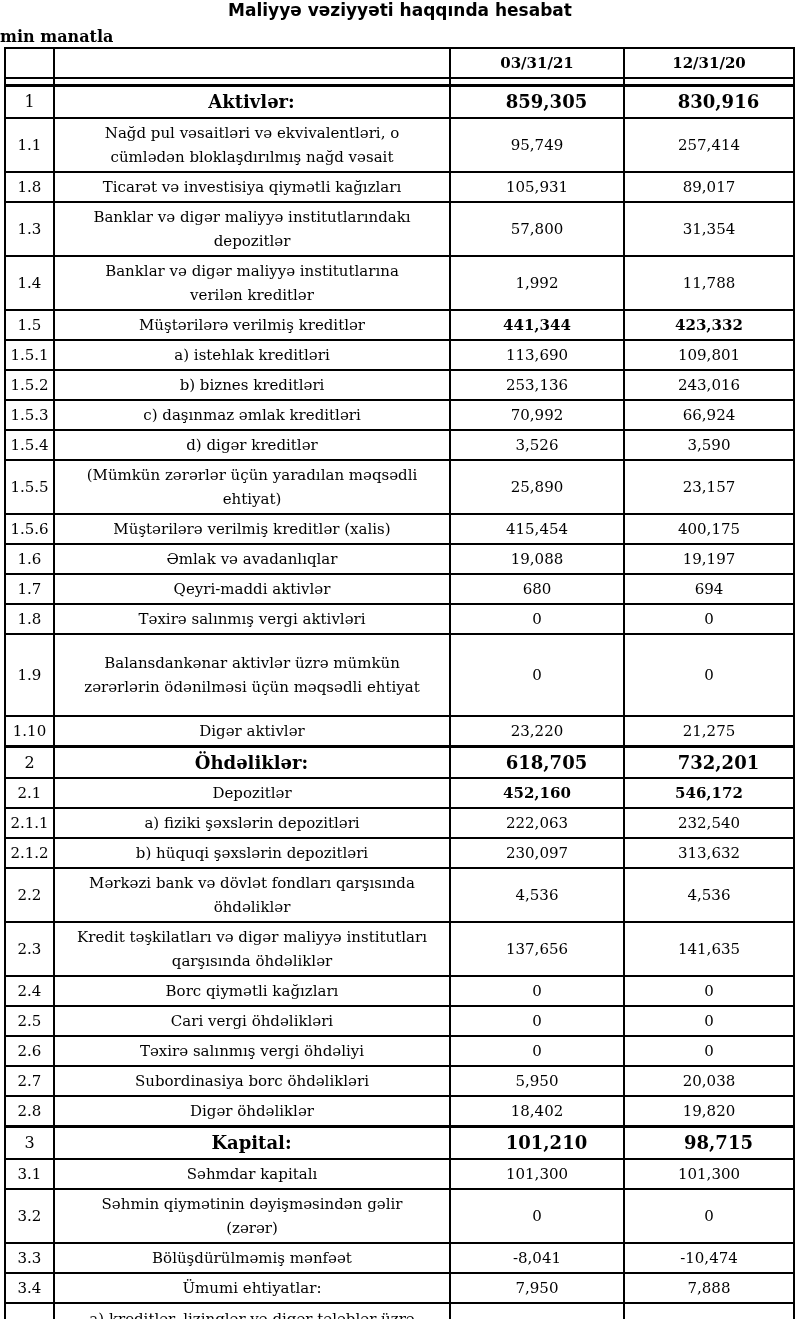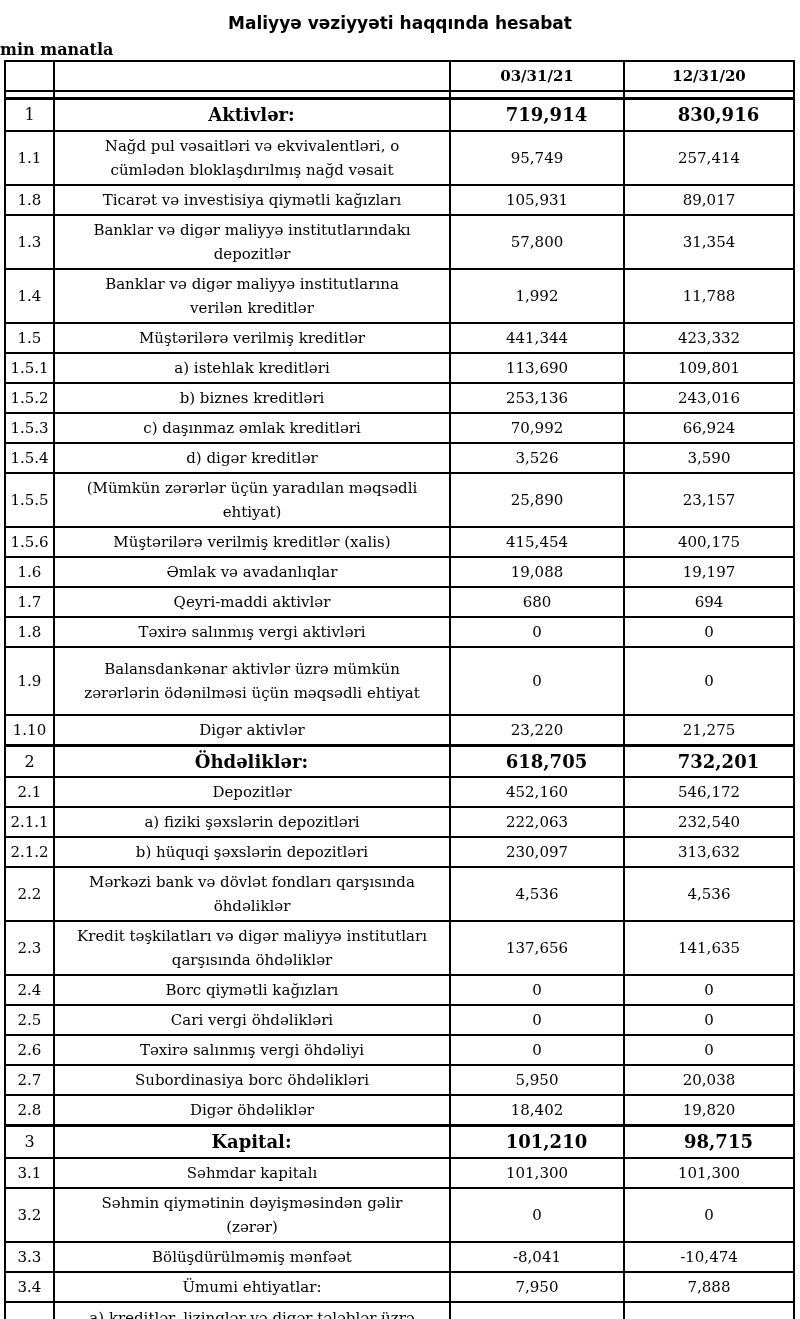--- a/index.html
+++ b/index.html
@@ -8,21 +8,21 @@
     background: #ffffff;
     color: #000000;
   }
   body {
     width: 800px;
     height: 1319px;
     overflow: hidden;
     font-family: "DejaVu Serif", "Liberation Serif", serif;
   }
   .title {
-    padding-top: 13px;
+    padding-top: 0;
     text-align: center;
     font-family: "DejaVu Sans", "Liberation Sans", sans-serif;
     font-weight: 700;
     font-size: 17px;
   }
   .unit-note {
     width: 792px;
     margin-top: 7px;
     margin-bottom: 1px;
     text-align: left;
@@ -57,21 +57,21 @@
     border-top: 2px solid #000000;
     border-bottom: 3px solid #000000;
     line-height: 0;
   }
   tr.item-row { height: 28px; }
   tr.section-row { height: 31px; }
   tr.section-row td { border-top: 3px solid #000000; }
   tr.section-row td.num-cell { font-size: 16px; }
   tr.section-row td.label-cell,
   tr.section-row td.value-cell { font-weight: 700; font-size: 18px; line-height: 1.4; padding-left: 21px; }
-  tr.subtotal-row td.value-cell { font-weight: 400; }
+  tr.subtotal-row td.value-cell { font-weight: 700; }
   tr:last-child td { border-bottom: 3px solid #000000; }
 </style>
 </head>
 <body>
 
 <div class="page">
   <div class="title">Maliyyə vəziyyəti haqqında hesabat</div>
   <div class="unit-note">min manatla</div>
   <table class="fin-table">
     <colgroup>
@@ -89,21 +89,21 @@
         </tr>
         <tr class="spacer-row">
           <td class="spacer-cell"></td>
           <td class="spacer-cell"></td>
           <td class="spacer-cell"></td>
           <td class="spacer-cell"></td>
         </tr>
         <tr class="section-row">
           <td class="num-cell">1</td>
           <td class="label-cell">Aktivlər:</td>
-          <td class="value-cell">719,914</td>
+          <td class="value-cell">859,305</td>
           <td class="value-cell">830,916</td>
         </tr>
         <tr class="item-row">
           <td class="num-cell">1.1</td>
           <td class="label-cell">Nağd pul vəsaitləri və ekvivalentləri, o cümlədən bloklaşdırılmış nağd vəsait</td>
           <td class="value-cell">95,749</td>
           <td class="value-cell">257,414</td>
         </tr>
         <tr class="item-row">
           <td class="num-cell">1.8</td>
@@ -176,21 +176,21 @@
           <td class="label-cell">Qeyri-maddi aktivlər</td>
           <td class="value-cell">680</td>
           <td class="value-cell">694</td>
         </tr>
         <tr class="item-row">
           <td class="num-cell">1.8</td>
           <td class="label-cell">Təxirə salınmış vergi aktivləri</td>
           <td class="value-cell">0</td>
           <td class="value-cell">0</td>
         </tr>
-        <tr class="item-row" style="height: 68px;">
+        <tr class="item-row" style="height: 82px;">
           <td class="num-cell">1.9</td>
           <td class="label-cell">Balansdankənar aktivlər üzrə mümkün zərərlərin ödənilməsi üçün məqsədli ehtiyat</td>
           <td class="value-cell">0</td>
           <td class="value-cell">0</td>
         </tr>
         <tr class="item-row">
           <td class="num-cell">1.10</td>
           <td class="label-cell">Digər aktivlər</td>
           <td class="value-cell">23,220</td>
           <td class="value-cell">21,275</td>

